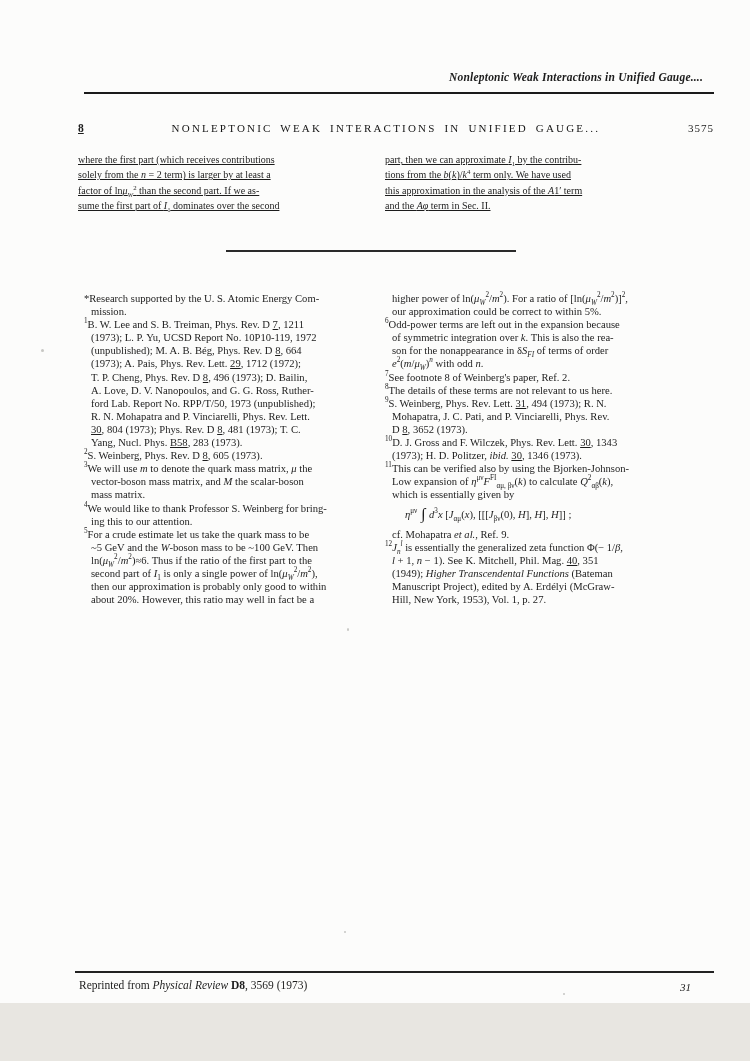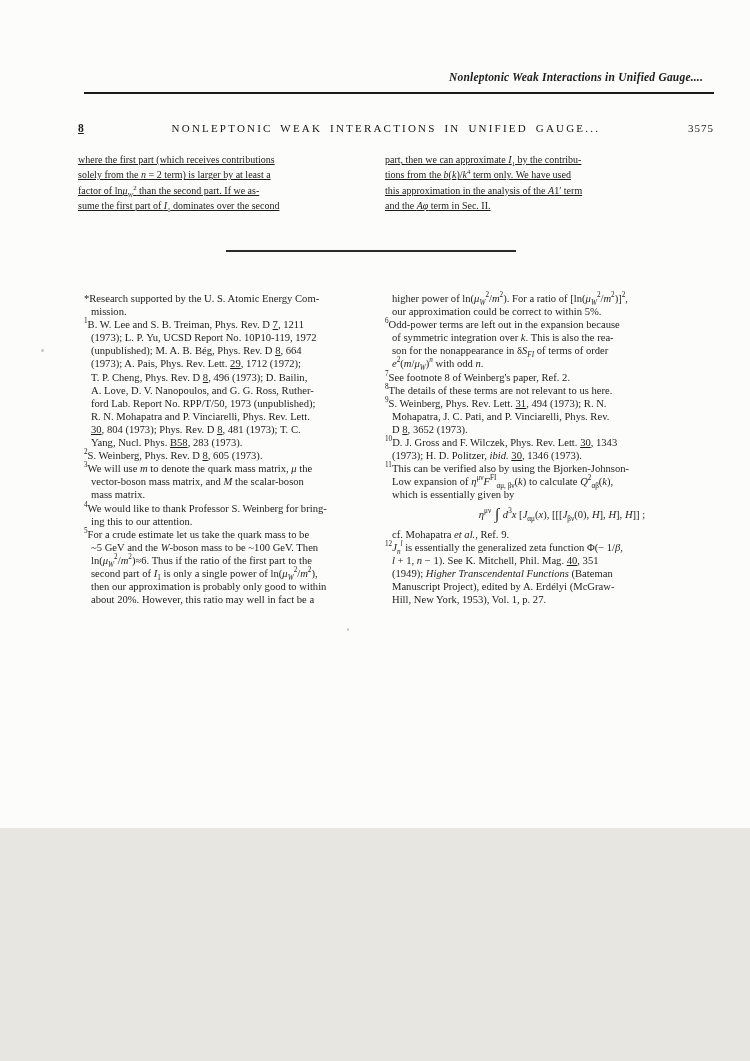--- a/index.html
+++ b/index.html
@@ -1,20 +1,20 @@
 <!DOCTYPE html>
 <html><head>
 <meta charset="utf-8">
 <style>
   html, body { margin: 0; padding: 0; }
   body { background: #e8e6e1; }
   .page {
     position: relative;
     width: 750px;
-    height: 828px;
+    height: 1003px;
     background: #fcfcfb;
     font-family: "Liberation Serif", serif;
     color: #1c1c1c;
     overflow: hidden;
   }
   .runhead {
     position: absolute;
     top: 71px;
     right: 47px;
     font-style: italic;
@@ -86,21 +86,20 @@
   .fn {
     padding-left: 7px;
     text-indent: -7px;
     white-space: nowrap;
   }
   .fn.cont { text-indent: 0; }
   .fn.eq {
     text-indent: 0;
     padding-left: 20px;
     margin: 6px 0 7px 0;
-    text-align: center;
   }
   sup, sub { font-size: 0.68em; line-height: 0; }
   .int { font-size: 150%; line-height: 0; vertical-align: -0.12em; padding: 0 1px; }
   u { text-underline-offset: 1px; }
   .rule-bottom {
     position: absolute;
     top: 971px;
     left: 75px;
     width: 639px;
     height: 1.5px;

